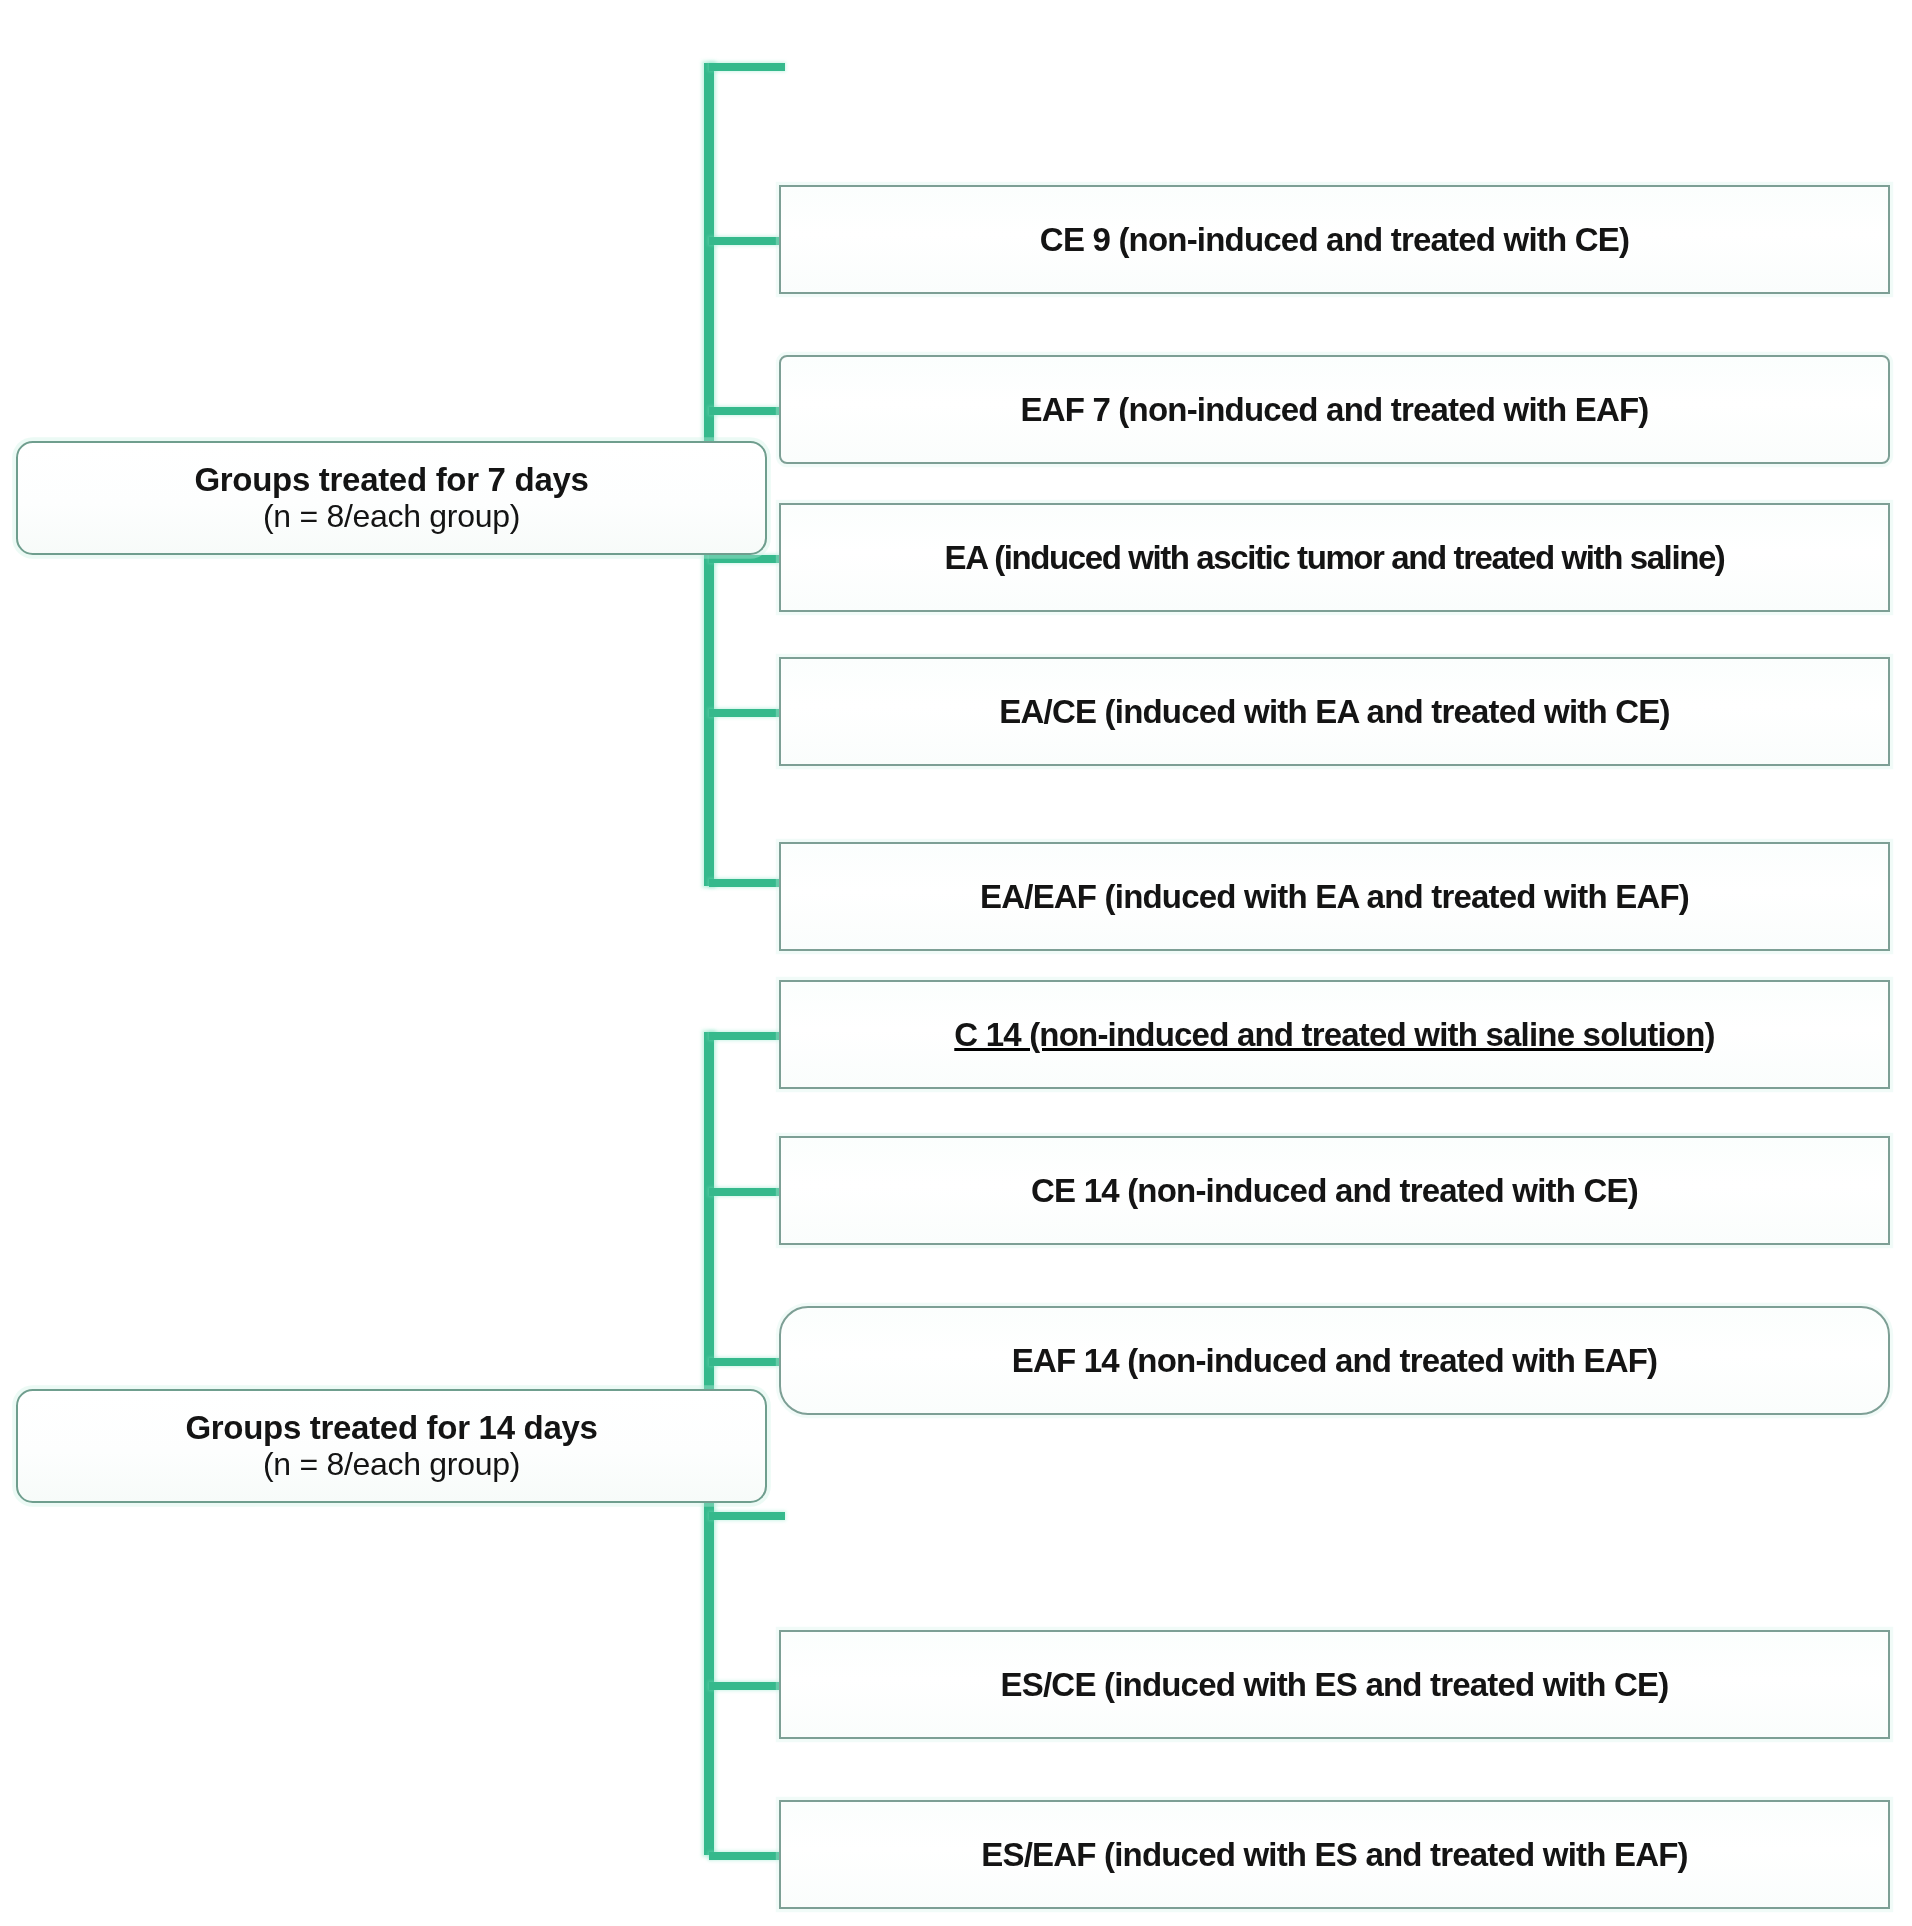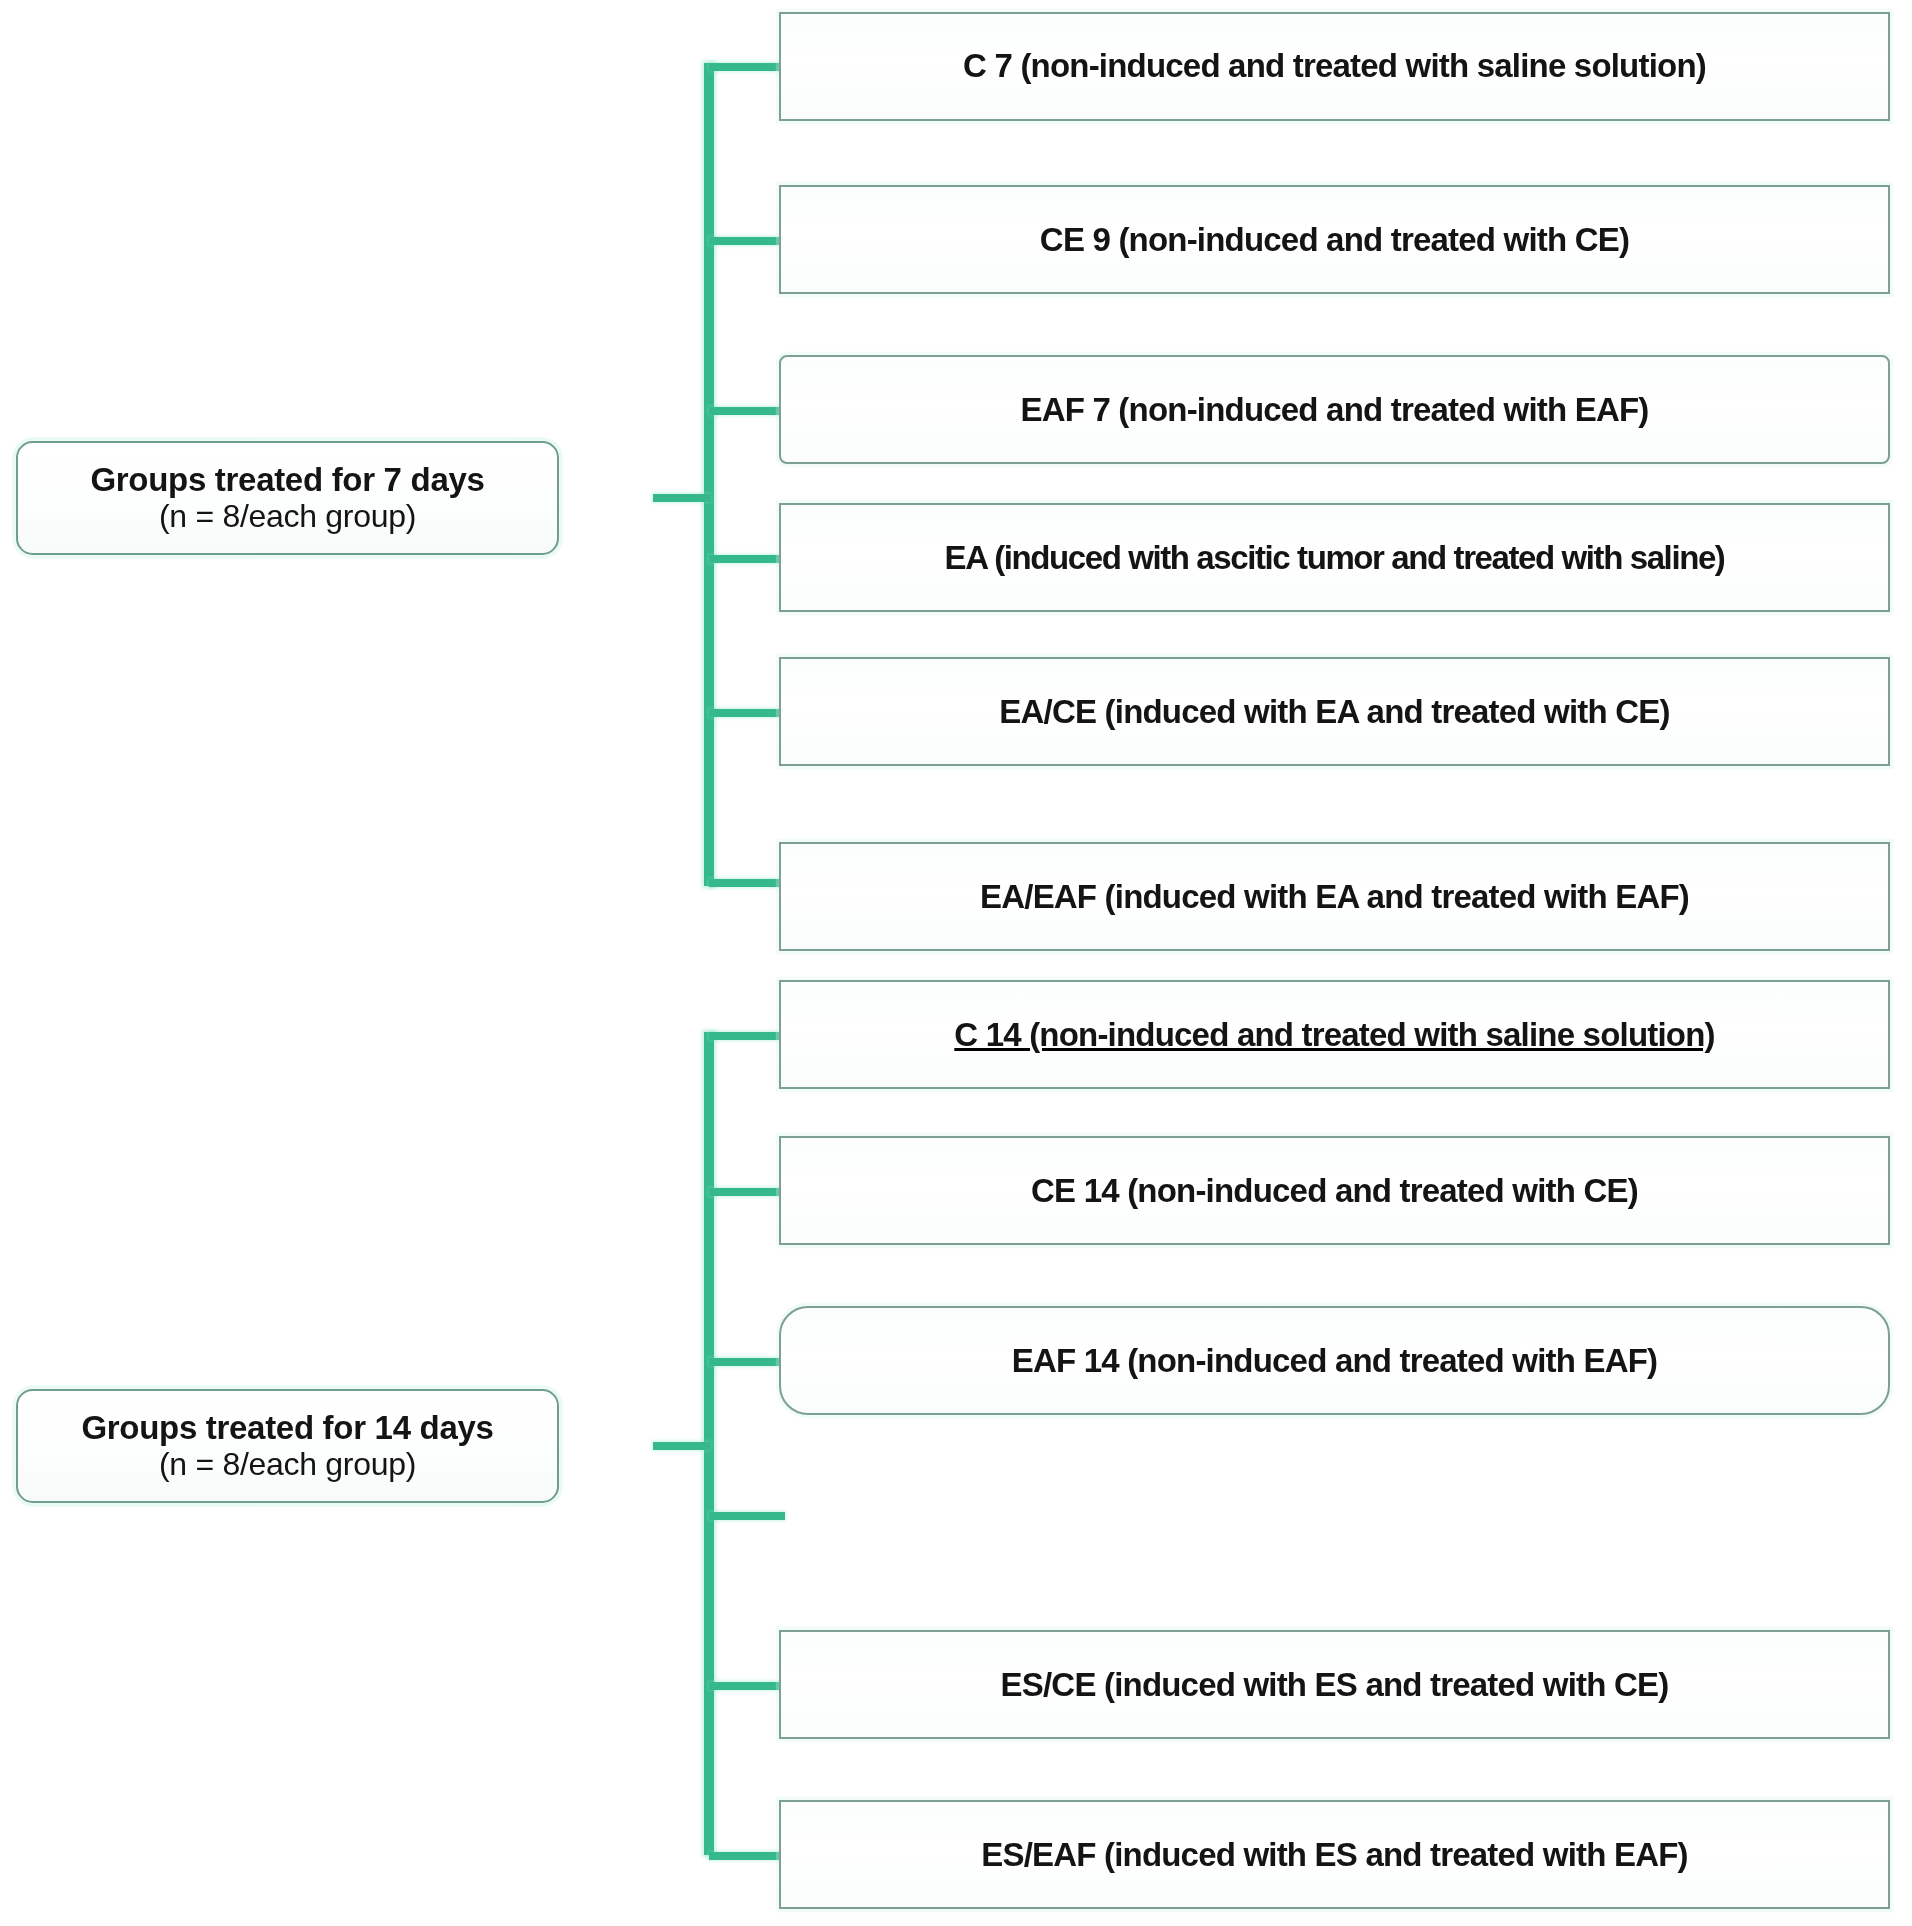--- a/index.html
+++ b/index.html
@@ -12,21 +12,21 @@
     width:1912px;
     height:1926px;
     background:#ffffff;
     overflow:hidden;
   }
 
   
   .root-node{
     position:absolute;
     left:16px;
-    width:543px;
+    width:751px;
     height:114px;
     box-sizing:border-box;
     border:2.6px solid #6f9e8e;
     border-radius:16.7px;
     background:linear-gradient(180deg,#ffffff 0%,#fdfefe 55%,#f7fbf9 100%);
     display:flex;
     flex-direction:column;
     align-items:center;
     justify-content:center;
     text-align:center;
@@ -114,23 +114,20 @@
   <div class="branch" style="left:709px; top:407px; width:76px;"></div>
   <div class="branch" style="left:709px; top:555px; width:76px;"></div>
   <div class="branch" style="left:709px; top:709px;width:76px;"></div>
   <div class="branch" style="left:709px; top:879px;width:76px;"></div>
 
   <div class="root-node" id="root-7">
     <div class="line1">Groups treated for 7 days</div>
     <div class="line2">(n = 8/each group)</div>
   </div>
 
-  <div class="leaf-box" style="top:11.5px;">
-    <span class="leaf-label">C 7 (non-induced and treated with saline solution)</span>
-  </div>
 
   <div class="leaf-box" style="top:185px;">
     <span class="leaf-label">CE 9 (non-induced and treated with CE)</span>
   </div>
 
   <div class="leaf-box" style="top:355px;border-radius:8px;">
     <span class="leaf-label">EAF 7 (non-induced and treated with EAF)</span>
   </div>
 
   <div class="leaf-box wide" style="top:503px;">

